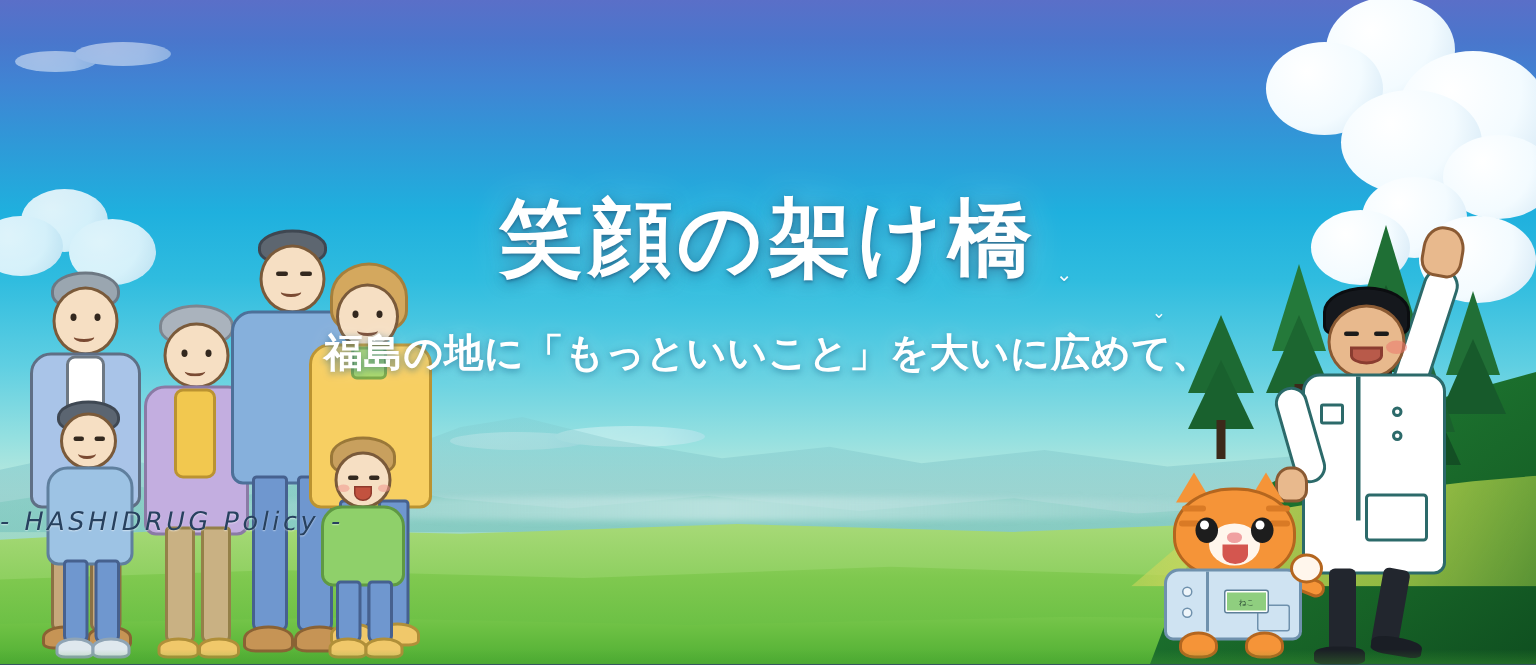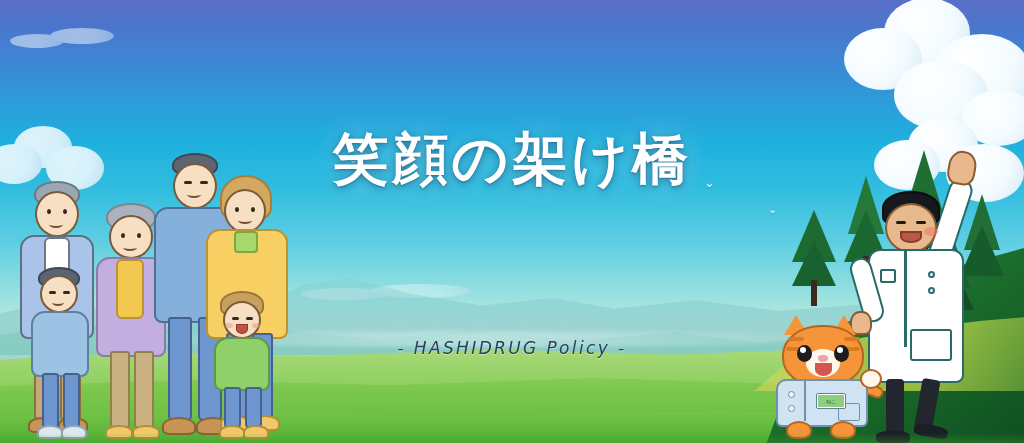--- a/index.html
+++ b/index.html
@@ -164,21 +164,21 @@
     font-family:"DejaVu Sans","Liberation Sans",sans-serif;
     font-size:26px; font-weight:700; color:#ffffff;
     letter-spacing:.02em;
     text-shadow:0 1px 5px rgba(10,80,120,.55), 0 0 14px rgba(255,255,255,.3);
     white-space:nowrap;
   }
   .sub-1{ top:218px; }
   .sub-2{ top:270px; }
   .tagline{
     position:absolute; left:0; right:0; top:338px;
-    text-align:center;
+    text-align:left;
     font-family:"DejaVu Sans","Liberation Sans",sans-serif;
     font-size:17px; font-weight:400; font-style:italic;
     color:#27415f; letter-spacing:.14em;
     text-shadow:0 1px 1px rgba(255,255,255,.5);
     white-space:nowrap;
   }
 
   
   .bird{ position:absolute; z-index:38; color:#f3fbff; font-size:13px; line-height:1;
          text-shadow:0 1px 2px rgba(0,60,100,.25); pointer-events:none; }
@@ -435,17 +435,18 @@
     <div class="catpart" style="left:54px;top:112px;width:26px;height:18px;background:#f59438;border:2px solid #b4661f;border-radius:50% 50% 40% 40%;"></div>
   </div>
 
   <div class="bird" style="left:348px;top:152px;">⌄</div>
   <div class="bird" style="left:352px;top:170px;font-size:10px;">⌄</div>
   <div class="bird" style="left:704px;top:176px;">⌄</div>
   <div class="bird" style="left:768px;top:204px;font-size:11px;">⌄</div>
 
   <div class="copy">
     <div class="title">笑顔の架け橋</div>
+    <div class="sub sub-1">福島の地に「もっといいこと」を大いに広めて、</div>
     <div class="tagline">- HASHIDRUG Policy -</div>
   </div>
 
   <div class="fade-bottom"></div>
 </div>
 
 </body></html>

